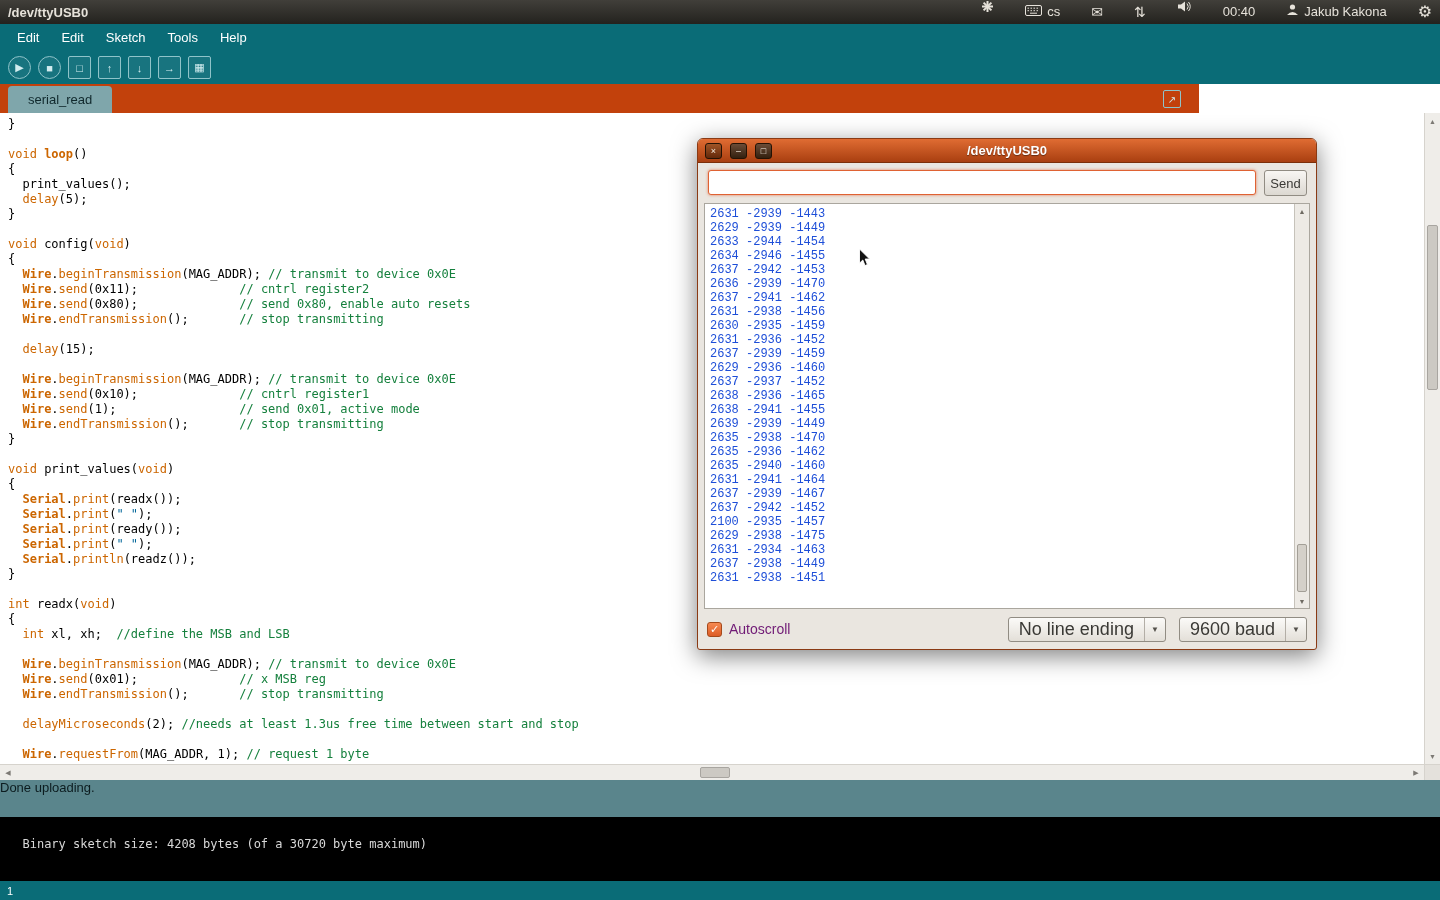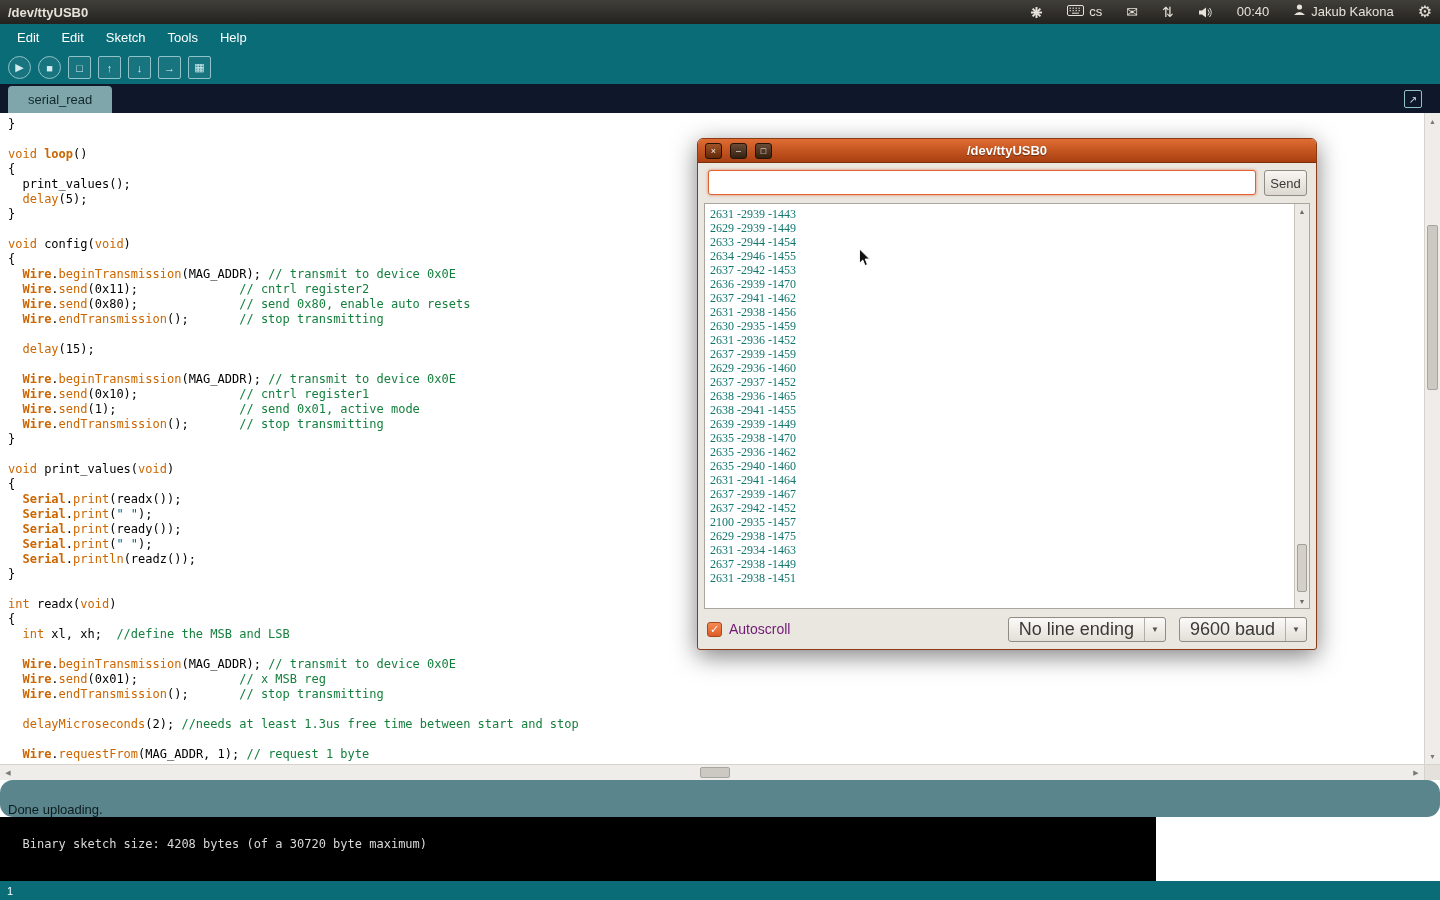--- a/index.html
+++ b/index.html
@@ -2,33 +2,33 @@
 <html><head>
 <meta charset="utf-8">
 <style>
   *{margin:0;padding:0;box-sizing:border-box;}
   html,body{width:1440px;height:900px;overflow:hidden;}
   body{font-family:"Liberation Sans",sans-serif;position:relative;background:#fff;}
 
   
   .top-panel{position:absolute;left:0;top:0;width:1440px;height:24px;background:linear-gradient(#413f3a,#23221e);color:#e6e2da;display:flex;align-items:center;padding:0 8px;z-index:5;}
   .panel-title{font-size:13px;font-weight:bold;}
-  .tray{margin-left:auto;display:flex;align-items:center;gap:24px;font-size:13px;}
+  .tray{margin-left:auto;display:flex;align-items:flex-start;gap:31px;font-size:13px;}
   .tray-item{display:flex;align-items:center;gap:5px;line-height:24px;}
   .tray-item.glyph{font-size:14px;}
   .tray-item.gear{font-size:16px;}
 
   
   .menubar{position:absolute;left:0;top:24px;width:1440px;height:27px;background:#0a6c77;display:flex;align-items:center;padding-left:6px;color:#fff;}
   .menu-item{font-size:13px;padding:5px 11px;cursor:default;}
   .toolbar{position:absolute;left:0;top:51px;width:1440px;height:33px;background:#0a6c77;display:flex;align-items:center;gap:7px;padding-left:8px;}
   .tbtn{width:23px;height:23px;display:flex;align-items:center;justify-content:center;border:1px solid #8fc3c9;color:#d2ecef;font-size:11px;background:rgba(255,255,255,.06);}
   .tbtn.round{border-radius:50%;}
   .tbtn.square{border-radius:2px;}
-  .tabbar{position:absolute;left:0;top:84px;width:1440px;height:29px;background:#0f172a;}
+  .tabbar{position:absolute;left:0;top:84px;width:1199px;height:29px;background:#c2410c;}
   .tab{position:absolute;left:8px;bottom:0;height:27px;line-height:27px;padding:0 20px;background:#7fa6ab;border-radius:4px 4px 0 0;color:#10282c;font-size:13px;}
   .newtab{position:absolute;right:18px;top:6px;width:18px;height:18px;border:1px solid #8fc3c9;border-radius:2px;color:#d2ecef;font-size:10px;display:flex;align-items:center;justify-content:center;}
 
   
   .editor{position:absolute;left:0;top:113px;width:1424px;height:651px;background:#fff;padding:4px 0 0 8px;font-family:"DejaVu Sans Mono",monospace;font-size:12px;overflow:hidden;}
   .code-line{height:15px;line-height:15px;white-space:pre;}
   .tok-p{color:#000;}
   .tok-o{color:#cc6600;}
   .tok-ob{color:#cc6600;font-weight:bold;}
   .tok-c{color:#15803d;}
@@ -42,35 +42,35 @@
   .sarrow.down{bottom:1px;}
   .vthumb{position:absolute;left:2px;top:112px;width:11px;height:165px;background:#ccc9c3;border:1px solid #a8a5a0;border-radius:2px;}
   .hscroll{position:absolute;left:0;top:764px;width:1424px;height:16px;background:#efede9;border-top:1px solid #d6d3cd;}
   .hscroll .sarrow{top:0;width:14px;height:15px;}
   .sarrow.left{left:1px;}
   .sarrow.right{right:1px;}
   .hthumb{position:absolute;left:700px;top:2px;width:30px;height:11px;background:#ccc9c3;border:1px solid #a8a5a0;border-radius:2px;}
   .scroll-corner{position:absolute;right:0;top:764px;width:16px;height:16px;background:#e4e1dc;border-top:1px solid #d6d3cd;border-left:1px solid #d6d3cd;}
 
   
-  .statusbar{position:absolute;left:0;top:780px;width:1440px;height:37px;background:#5a858c;display:flex;align-items:flex-end;padding-left:8px;font-size:13px;color:#0c1c1f;border-radius:13px;}
-  .console{position:absolute;left:0;top:817px;width:1156px;height:64px;background:#000;color:#d8d8d8;font-family:"DejaVu Sans Mono",monospace;font-size:12px;padding:6px 8px;white-space:pre;}
+  .statusbar{position:absolute;left:0;top:780px;width:1440px;height:37px;background:#5a858c;display:flex;align-items:flex-start;font-size:13px;color:#0c1c1f;}
+  .console{position:absolute;left:0;top:817px;width:1440px;height:64px;background:#000;color:#d8d8d8;font-family:"DejaVu Sans Mono",monospace;font-size:12px;padding:6px 8px;white-space:pre;}
   .footerbar{position:absolute;left:0;top:881px;width:1440px;height:19px;background:#0a6c77;color:#fff;font-size:11px;display:flex;align-items:center;padding-left:7px;}
 
   
   .serial-window{position:absolute;left:697px;top:138px;width:620px;height:512px;background:#eae6e0;border:1px solid #8a3a14;border-radius:6px 6px 3px 3px;box-shadow:0 6px 24px rgba(0,0,0,.5);z-index:10;}
   .titlebar{position:absolute;left:0;top:0;right:0;height:24px;background:linear-gradient(#e06c33,#a93f10);border-radius:5px 5px 0 0;border-bottom:1px solid #7c2f09;}
   .wintitle{position:absolute;left:0;right:0;top:0;height:24px;line-height:24px;text-align:center;color:#fff;font-weight:bold;font-size:13px;text-shadow:0 1px 1px rgba(0,0,0,.45);}
   .winbtns{position:absolute;left:7px;top:4px;display:flex;gap:8px;z-index:2;}
   .winbtn{width:17px;height:16px;border-radius:3px;background:linear-gradient(#6b4c37,#33200f);border:1px solid #241204;color:#f3ece2;font-size:9px;display:flex;align-items:center;justify-content:center;}
   .winbtn.close{background:linear-gradient(#a05426,#62280a);}
   .serial-input{position:absolute;left:10px;top:31px;width:548px;height:25px;border:1px solid #df6233;border-radius:3px;box-shadow:0 0 3px rgba(223,98,51,.8);padding:0 6px;font-size:13px;font-family:"Liberation Sans",sans-serif;outline:none;background:#fff;}
   .send-btn{position:absolute;right:9px;top:31px;width:43px;height:26px;border:1px solid #918c83;border-radius:3px;background:linear-gradient(#f8f6f3,#dcd8d1);font-size:13px;color:#3a3935;font-family:"Liberation Sans",sans-serif;}
   .serial-output{position:absolute;left:6px;top:64px;width:606px;height:406px;background:#fff;border:1px solid #aaa69e;}
-  .serial-text{position:absolute;left:0;top:0;right:15px;bottom:0;overflow:hidden;padding:3px 5px;font-family:Liberation Serif, serif;font-size:12px;color:#0f766e;}
+  .serial-text{position:absolute;left:0;top:0;right:15px;bottom:0;overflow:hidden;padding:3px 5px;font-family:Liberation Mono, monospace;font-size:12px;color:#1d4ed8;}
   .serial-line{height:14px;line-height:14px;white-space:pre;}
   .serial-vscroll{position:absolute;right:0;top:0;width:15px;height:100%;background:#edeae5;border-left:1px solid #c6c2ba;}
   .serial-vscroll .sarrow{color:#6e6a62;width:14px;height:12px;left:0;}
   .serial-vthumb{position:absolute;left:2px;bottom:16px;width:10px;height:48px;background:#d4d0c9;border:1px solid #a39f97;border-radius:2px;}
   .serial-bottom{position:absolute;left:9px;right:9px;bottom:7px;height:26px;display:flex;align-items:center;}
   .checkbox{width:15px;height:15px;border:1px solid #a5491b;border-radius:3px;background:linear-gradient(#f68a52,#dd5c26);color:#fff;font-size:11px;display:flex;align-items:center;justify-content:center;}
   .cb-label{margin-left:7px;font-size:14px;color:#701a75;}
   .dd{height:25px;border:1px solid #918c83;border-radius:3px;background:linear-gradient(#fbfaf8,#e3dfd8);display:flex;align-items:center;}
   .dd-text{padding:0 10px;font-size:18px;color:#3a3935;}
   .dd-arrow{width:21px;height:100%;border-left:1px solid #b3aea6;display:flex;align-items:center;justify-content:center;font-size:8px;color:#55524c;}

